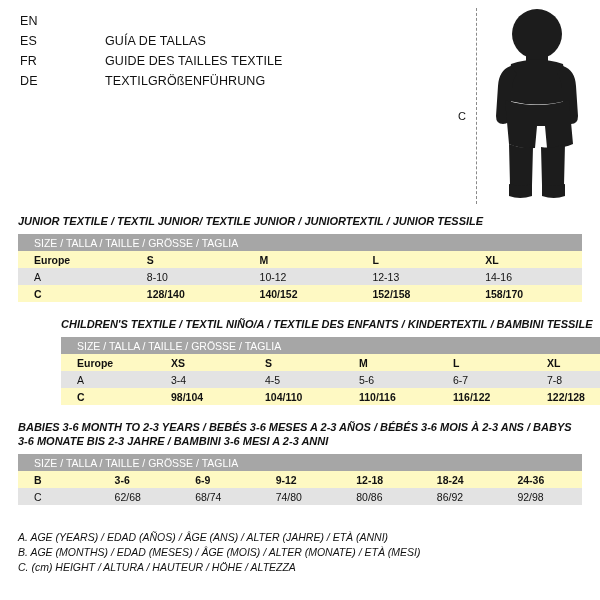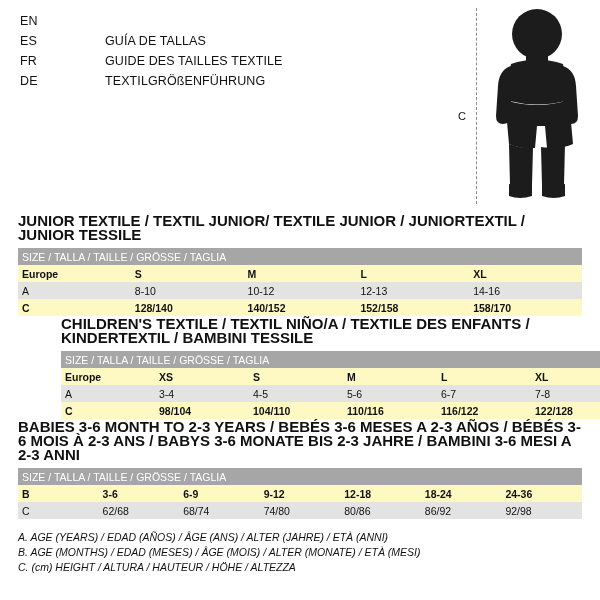--- a/index.html
+++ b/index.html
@@ -76,35 +76,36 @@
     top: 2px;
   }
 
   
   .section {
     position: absolute;
     left: 18px;
     width: 564px;
   }
   .section-title {
-    font-size: 15px;
+    font-size: 11px;
     font-weight: bold;
     color: #111;
     margin-bottom: 6px;
     line-height: 14px;
+    font-style: italic;
   }
   table.size-table {
     border-collapse: collapse;
     width: 100%;
     table-layout: fixed;
   }
   table.size-table td {
     font-size: 10.5px;
     color: #111;
-    padding: 0 0 0 4px;
+    padding: 0 0 0 16px;
     height: 17px;
     vertical-align: middle;
   }
   tr.head-row td {
     background: #a6a6a6;
     color: #ffffff;
     font-size: 10.5px;
   }
   tr.shade td {
     background: #e3e3e3;

